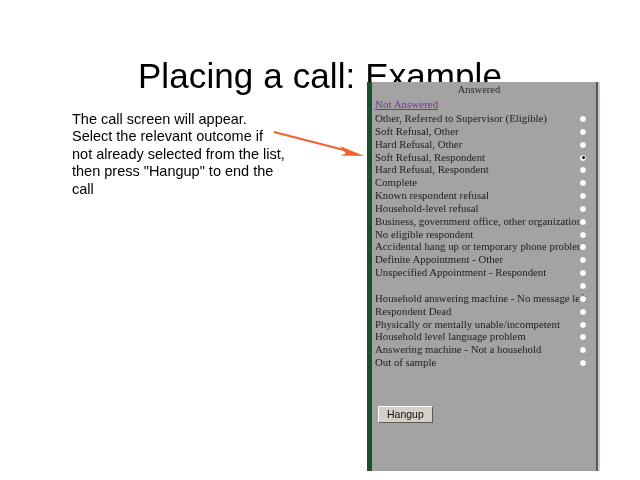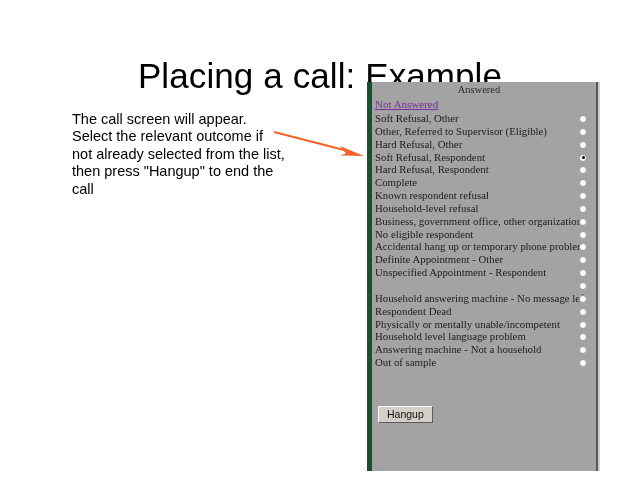--- a/index.html
+++ b/index.html
@@ -196,25 +196,25 @@
 
 <div id="screenshot-panel">
   <div class="panel-inner">
 
     <div id="answered-header">Answered</div>
 
     <a id="not-answered-link">Not Answered</a>
 
     <div id="outcome-list">
         <div class="outcome-row">
+          <span class="outcome-label">Other, Referred to Supervisor (Eligible)</span>
+          <span class="outcome-radio"></span>
+        </div>
+        <div class="outcome-row">
           <span class="outcome-label">Soft Refusal, Other</span>
-          <span class="outcome-radio"></span>
-        </div>
-        <div class="outcome-row">
-          <span class="outcome-label">Other, Referred to Supervisor (Eligible)</span>
           <span class="outcome-radio"></span>
         </div>
         <div class="outcome-row">
           <span class="outcome-label">Hard Refusal, Other</span>
           <span class="outcome-radio"></span>
         </div>
         <div class="outcome-row">
           <span class="outcome-label">Soft Refusal, Respondent</span>
           <span class="outcome-radio checked"></span>
         </div>

